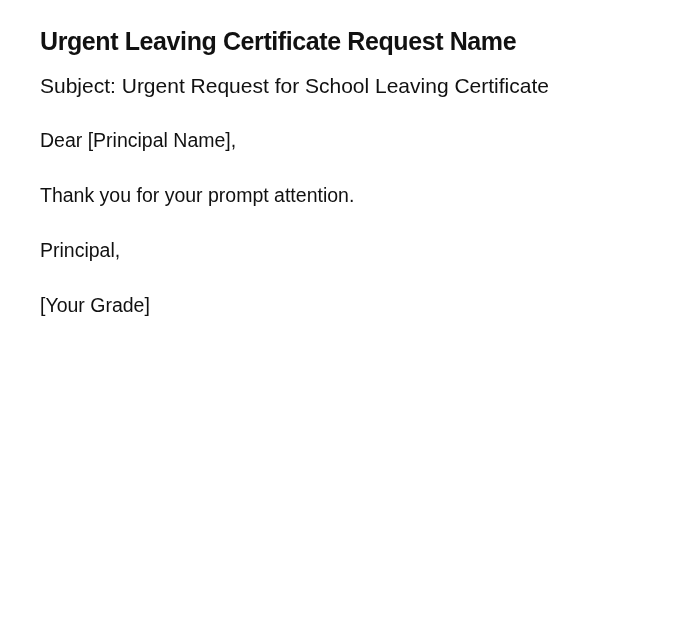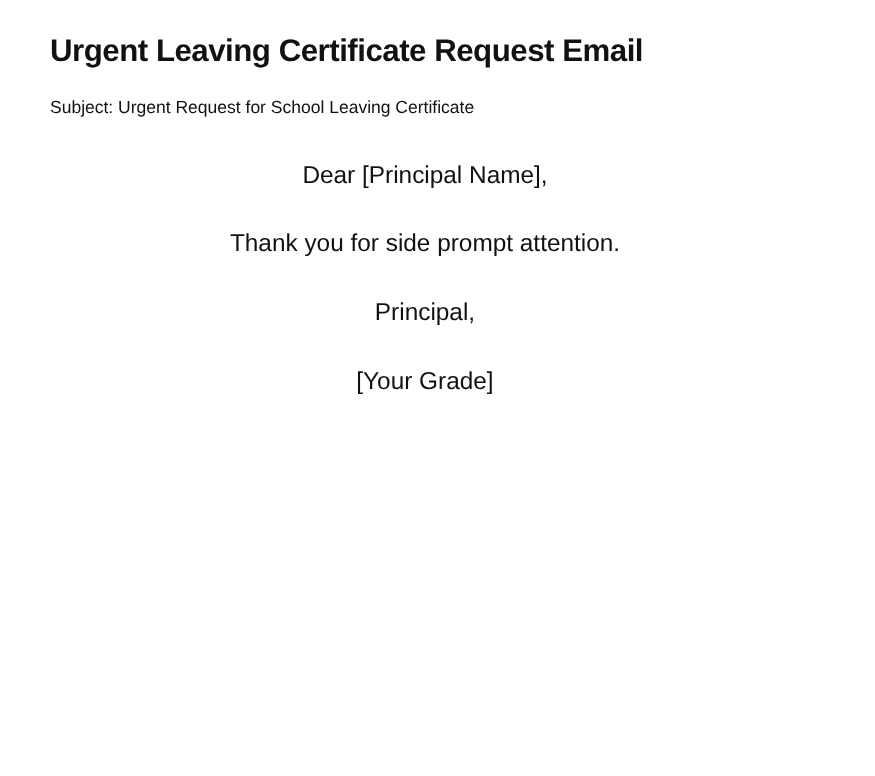--- a/index.html
+++ b/index.html
@@ -1,24 +1,24 @@
 <!DOCTYPE html>
 <html><head>
 <meta charset="utf-8">
 <style>
   html, body { margin: 0; padding: 0; background: #ffffff; }
   body { width: 700px; height: 621px; overflow: hidden; font-family: "Liberation Sans", sans-serif; color: #111111; }
   .doc { position: absolute; left: 40px; top: 24px; width: 600px; }
   .title { font-size: 25px; font-weight: bold; margin: 0; line-height: 34px; letter-spacing: -0.4px; }
-  .subject { font-size: 14px; line-height: 35px; margin: 10px 0 0 0; }
-  p { font-size: 19.5px; line-height: 35px; margin: 20px 0 0 0; text-align: center; }
+  .subject { font-size: 21px; line-height: 35px; margin: 10px 0 0 0; }
+  p { font-size: 19.5px; line-height: 35px; margin: 20px 0 0 0; }
 </style>
 </head>
 <body>
 
 <div class="doc">
-  <h1 class="title">Urgent Leaving Certificate Request Email</h1>
+  <h1 class="title">Urgent Leaving Certificate Request Name</h1>
   <div class="subject">Subject: Urgent Request for School Leaving Certificate</div>
   <p>Dear [Principal Name],</p>
-  <p>Thank you for side prompt attention.</p>
+  <p>Thank you for your prompt attention.</p>
   <p>Principal,</p>
   <p>[Your Grade]</p>
 </div>
 
 </body></html>

